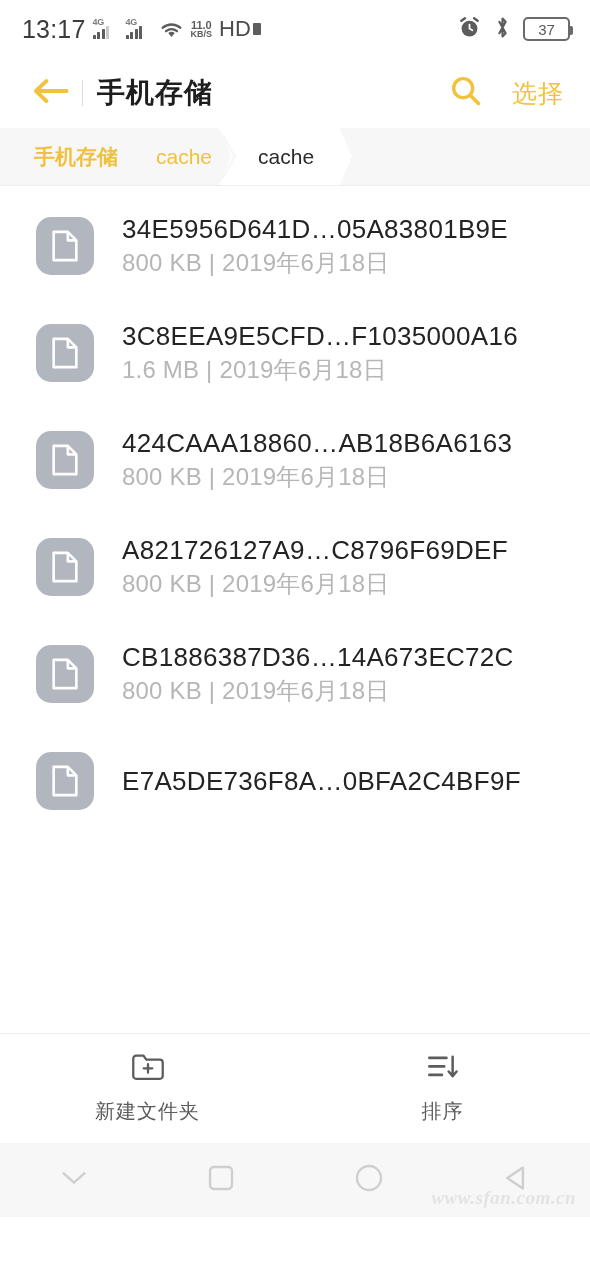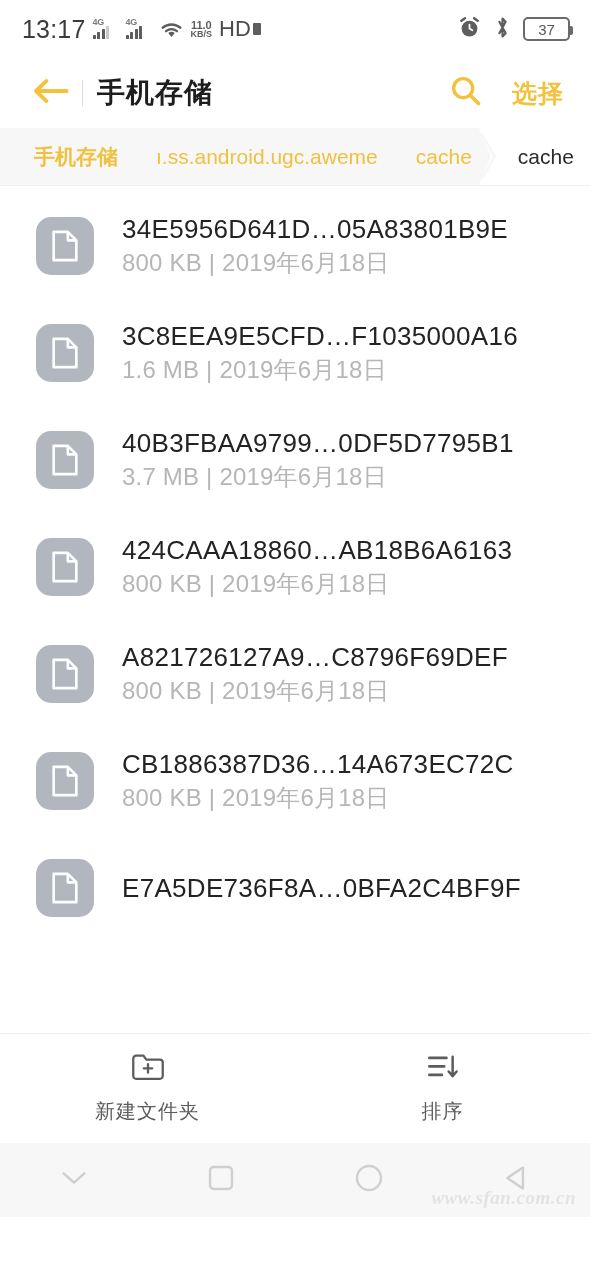--- a/index.html
+++ b/index.html
@@ -43,21 +43,21 @@
   
   .appbar {
     height:70px; flex:0 0 70px;
     display:flex; align-items:center; padding:0 26px 0 28px; background:#fff;
   }
   .back-btn { width:46px; height:46px; display:flex; align-items:center; justify-content:center; cursor:pointer; }
   .vdiv { width:1px; height:26px; background:#dcdcdc; margin:0 14px 0 8px; }
   .page-title { font-size:28px; color:#1d1d1d; font-weight:700; letter-spacing:1px; }
   .appbar-spacer { flex:1; }
   .search-btn { width:48px; height:48px; display:flex; align-items:center; justify-content:center; cursor:pointer; }
-  .select-btn { font-size:25px; color:#f3c23c; font-weight:700; margin-left:22px; letter-spacing:1px; cursor:pointer; }
+  .select-btn { font-size:25px; color:#f3c23c; font-weight:400; margin-left:22px; letter-spacing:1px; cursor:pointer; }
 
   
   .crumbbar {
     height:58px; flex:0 0 58px; background:#f7f7f7;
     display:flex; align-items:stretch; overflow:hidden;
     border-bottom:1px solid #eee;
   }
   .crumb {
     position:relative; display:flex; align-items:center;
     padding:0 20px 0 18px; font-size:21px; color:#f0c040; white-space:nowrap;
@@ -207,24 +207,20 @@
     </div>
     <div class="select-btn">选择</div>
   </div>
 
   <div class="crumbbar">
     <div class="crumb">
       <span>手机存储</span>
       <span class="chev"></span>
     </div>
     <div class="crumb">
-      <span>ı.ss.android.ugc.aweme</span>
-      <span class="chev"></span>
-    </div>
-    <div class="crumb">
       <span>cache</span>
       <span class="chev"></span>
     </div>
     <div class="crumb active tail">
       <span>cache</span>
     </div>
   </div>
 
   <div class="filelist">
 
@@ -245,31 +241,20 @@
         <svg width="30" height="34" viewBox="0 0 26 30">
           <path d="M3 2.5 H15.5 L23 10 V27.5 H3 Z M15.5 2.5 V10 H23" stroke="#ffffff" stroke-width="2.3" fill="none" stroke-linejoin="round"></path>
         </svg>
       </div>
       <div class="file-meta">
         <div class="file-name">3C8EEA9E5CFD…F1035000A16</div>
         <div class="file-sub">1.6 MB | 2019年6月18日</div>
       </div>
     </div>
 
-    <div class="file-row">
-      <div class="file-icon">
-        <svg width="30" height="34" viewBox="0 0 26 30">
-          <path d="M3 2.5 H15.5 L23 10 V27.5 H3 Z M15.5 2.5 V10 H23" stroke="#ffffff" stroke-width="2.3" fill="none" stroke-linejoin="round"></path>
-        </svg>
-      </div>
-      <div class="file-meta">
-        <div class="file-name">40B3FBAA9799…0DF5D7795B1</div>
-        <div class="file-sub">3.7 MB | 2019年6月18日</div>
-      </div>
-    </div>
 
     <div class="file-row">
       <div class="file-icon">
         <svg width="30" height="34" viewBox="0 0 26 30">
           <path d="M3 2.5 H15.5 L23 10 V27.5 H3 Z M15.5 2.5 V10 H23" stroke="#ffffff" stroke-width="2.3" fill="none" stroke-linejoin="round"></path>
         </svg>
       </div>
       <div class="file-meta">
         <div class="file-name">424CAAA18860…AB18B6A6163</div>
         <div class="file-sub">800 KB | 2019年6月18日</div>

